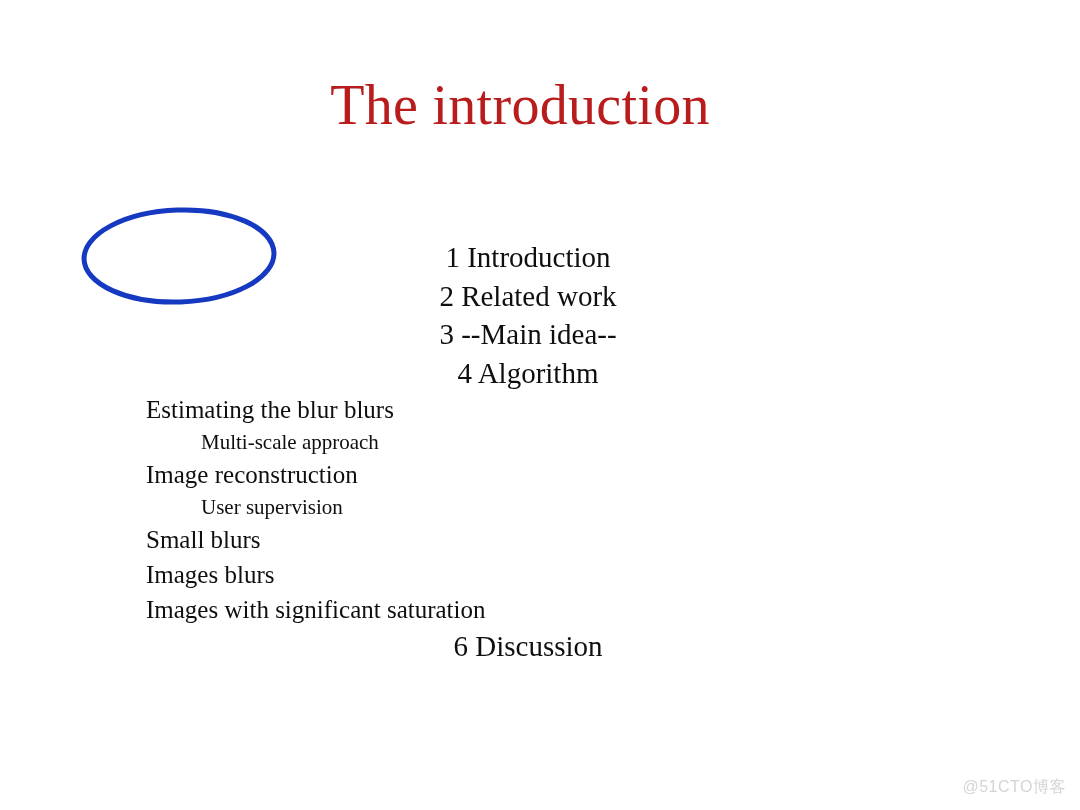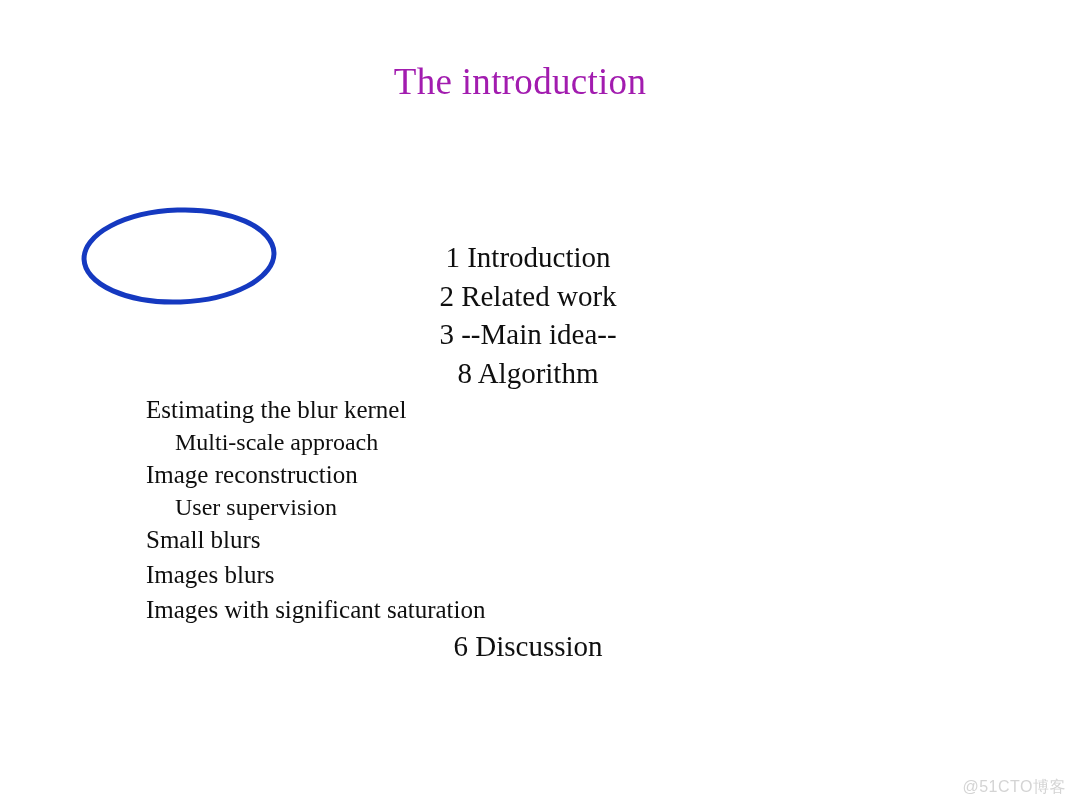--- a/index.html
+++ b/index.html
@@ -19,24 +19,24 @@
     -webkit-font-smoothing: antialiased;
   }
 
   
   #slide-title {
     position: absolute;
     left: 0;
     top: 38px;
     width: 1040px;
     text-align: center;
-    font-size: 37px;
+    font-size: 56px;
     line-height: 1.05;
     font-weight: 400;
-    color: #a21caf;
+    color: #b91c1c;
     letter-spacing: 0.3px;
     white-space: nowrap;
   }
 
   
   #outline {
     position: absolute;
     left: 88px;
     top: 238px;
     width: 880px;
@@ -51,23 +51,23 @@
     line-height: 38.5px;
     margin-left: 0px;
     text-align: center;
   }
   .lvl2 {
     font-size: 25px;
     line-height: 35px;
     margin-left: 58px;
   }
   .lvl3 {
-    font-size: 24px;
+    font-size: 21px;
     line-height: 30px;
-    margin-left: 87px;
+    margin-left: 113px;
   }
 
   
   #annotation-ellipse {
     position: absolute;
     left: 80px;
     top: 205px;
     width: 205px;
     height: 105px;
     pointer-events: none;
@@ -89,22 +89,22 @@
 <body>
 
 <div id="slide" style="background: rgb(255, 255, 255); color: rgb(15, 15, 15);">
 
   <h1 id="slide-title">The introduction</h1>
 
   <div id="outline">
     <span class="line lvl1">1 Introduction</span>
     <span class="line lvl1">2 Related work</span>
     <span class="line lvl1">3 --Main idea--</span>
-    <span class="line lvl1">8 Algorithm</span>
-    <span class="line lvl2">Estimating the blur kernel</span>
+    <span class="line lvl1">4 Algorithm</span>
+    <span class="line lvl2">Estimating the blur blurs</span>
     <span class="line lvl3">Multi-scale approach</span>
     <span class="line lvl2">Image reconstruction</span>
     <span class="line lvl3">User supervision</span>
     <span class="line lvl2">Small blurs</span>
     <span class="line lvl2">Images blurs</span>
     <span class="line lvl2">Images with significant saturation</span>
     <span class="line lvl1">6 Discussion</span>
   </div>
 
   <svg id="annotation-ellipse" viewBox="0 0 205 105">

